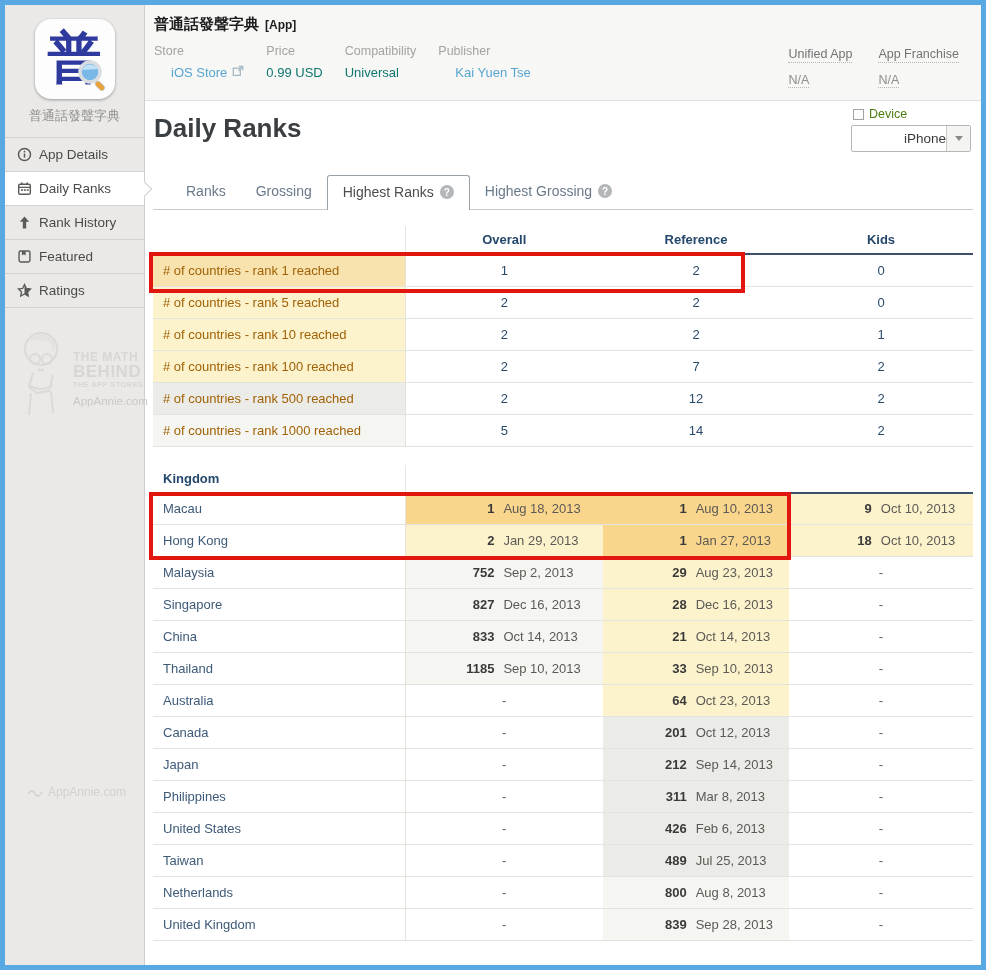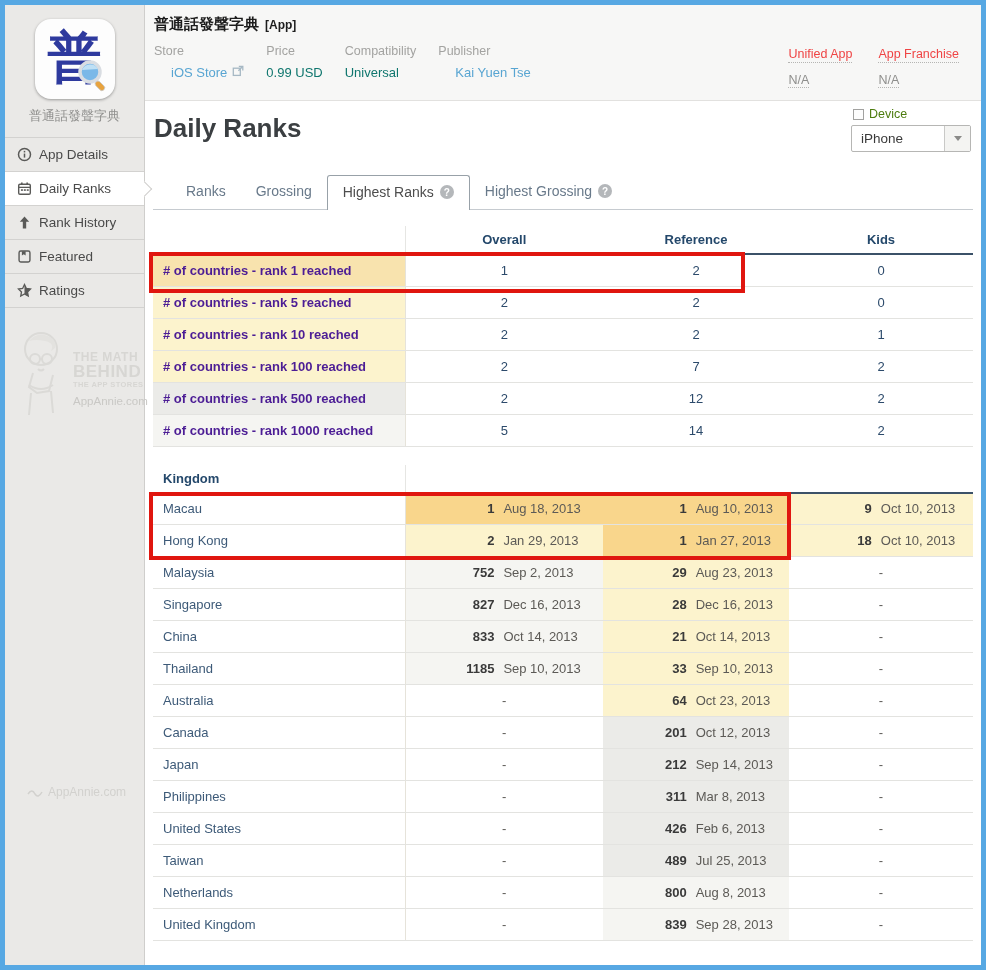--- a/index.html
+++ b/index.html
@@ -33,48 +33,48 @@
   .app-header { background:#f7f7f6; border-bottom:1px solid #e2e1df; padding:10px 16px 12px 9px; }
   .app-title-row { display:flex; align-items:baseline; gap:6px; margin-bottom:10px; }
   .app-title { font-size:15px; font-weight:bold; color:#1d1d1d; }
   .app-title-suffix { font-size:12px; font-weight:bold; color:#1d1d1d; }
   .meta-row { display:flex; align-items:flex-start; }
   .meta-col { margin-right:22px; }
   .meta-label { color:#a3a3a1; font-size:12.5px; margin-bottom:7px; }
   .meta-value { color:#0f766e; font-size:13px; display:flex; align-items:center; gap:5px; }
   .meta-value.link { color:#58a5d2; cursor:pointer;padding-left:17px; }
   .right-meta { margin-left:auto; display:flex; gap:26px; margin-right:6px; }
-  .rm-label { color:#ef4444; font-size:12.5px; border-bottom:1px dotted #b5b5b3; padding-bottom:1px; margin-bottom:7px; display:inline-block; }
+  .rm-label { color:#737373; font-size:12.5px; border-bottom:1px dotted #b5b5b3; padding-bottom:1px; margin-bottom:7px; display:inline-block; }
   .rm-value { color:#8e8e8c; font-size:12.5px; border-bottom:1px dotted #b5b5b3; display:inline-block; }
 
   .content { padding:8px 8px 0 8px; position:relative; flex:1; }
   .page-title { font-size:26px; font-weight:bold; color:#3b3f42; margin:4px 0 2px 1px; }
   .device-block { position:absolute; top:6px; right:10px; width:120px; }
   .device-label-row { display:flex; align-items:center; gap:5px; margin-bottom:4px; padding-left:2px; }
   .device-checkbox { width:11px; height:11px; border:1px solid #a2a2a0; background:#fdfdfd; display:inline-block; }
   .device-label { color:#4d7c0f; font-size:12.5px; }
-  .device-select { height:27px; border:1px solid #b6b6b4; background:#fff; display:flex; align-items:center; cursor:pointer; border-radius:2px; }
+  .device-select { height:27px; border:1px solid #b6b6b4; background:#fff; display:flex; align-items:center; cursor:pointer; border-radius:2px;padding-left:43px; }
   .device-select .sel-text { flex:1; padding-left:9px; font-size:13.5px; color:#3a3a3a; }
   .device-select .sel-arrow-box { width:26px; height:100%; border-left:1px solid #c9c9c7; display:flex; align-items:center; justify-content:center; background:#f4f4f2; }
   .device-select .sel-arrow { width:0; height:0; border-left:4px solid transparent; border-right:4px solid transparent; border-top:5px solid #8a8a88; }
 
   .tabs-bar { margin-top:30px; border-bottom:1px solid #c6cbd0; display:flex; padding-left:18px; }
   .tab { padding:8px 15px 9px; font-size:14px; color:#68798a; cursor:pointer; display:flex; align-items:center; gap:6px; position:relative; }
   .tab.active { background:#fff; border:1px solid #98a1a8; border-bottom:none; border-radius:3px 3px 0 0; bottom:-1px; color:#4d4d4d; padding-bottom:10px; }
   .help-badge { width:14px; height:14px; border-radius:50%; background:#b4b7ba; color:#fff; font-size:10px; font-weight:bold; display:inline-flex; align-items:center; justify-content:center; flex:none; }
 
   .tables { margin-top:16px; }
   table { border-collapse:collapse; table-layout:fixed; width:820px; }
   col.c-label { width:252px; } col.c-overall { width:198px; } col.c-ref { width:186px; } col.c-kids { width:184px; }
   thead th { height:28px; font-size:13px; font-weight:bold; color:#24486b; border-bottom:2px solid #3b5168; text-align:center; }
   thead th.h-label { text-align:left; border-right:1px solid #e6e6e3; padding-left:10px; }
   tbody tr { height:32px; }
   tbody th, tbody td { border-bottom:1px solid #e3e3e0; font-weight:normal; }
   tbody th.row-label { text-align:left; padding-left:10px; font-size:13px; border-right:1px solid #e6e3da; }
-  .sum-table tbody th.row-label { font-weight:bold; color:#4c1d95; }
+  .sum-table tbody th.row-label { font-weight:normal; color:#a16207; }
   .sum-table tbody td { text-align:center; font-size:13px; color:#2c4a6b; }
   .table-wrap { position:relative; margin-bottom:18px; }
   .country-table tbody th.row-label { color:#3d5a78; }
   .cell-rd { display:flex; align-items:center; font-size:13px; }
   .cell-rd .rank { width:45%; text-align:right; font-weight:bold; color:#3a3a3a; }
   .cell-rd .date { margin-left:9px; color:#5c5a56; }
   td.dash { text-align:center; color:#5c5a56; font-size:13px; }
 
   .tone-hot { background:#f9d68c; }
   .tone-hot-soft { background:#f8e3ae; }

